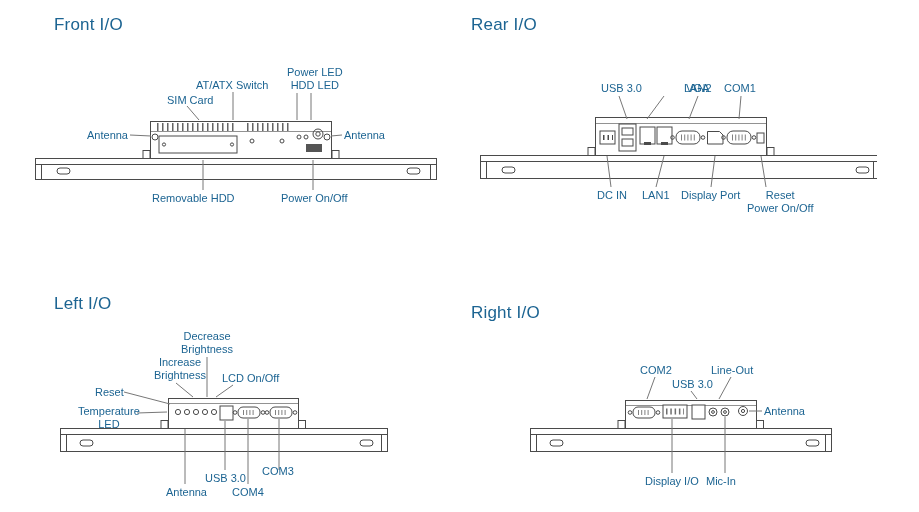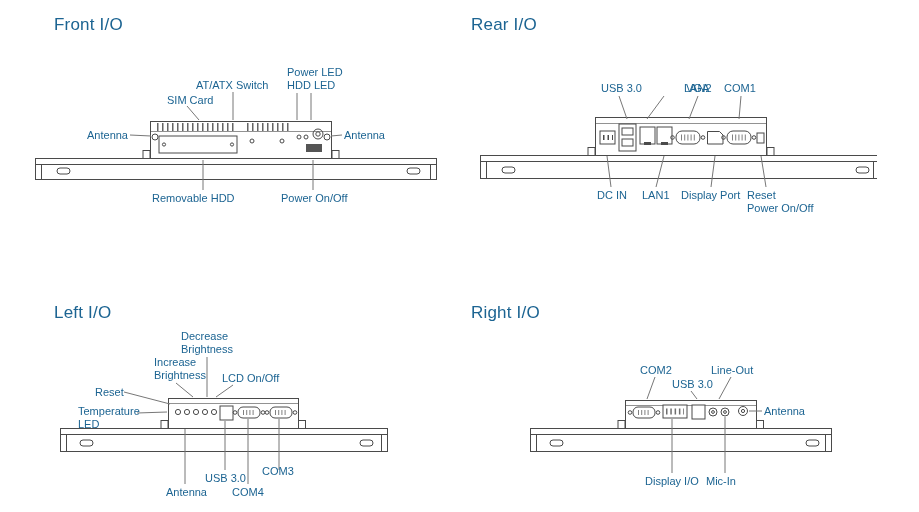--- a/index.html
+++ b/index.html
@@ -19,20 +19,21 @@
     color: var(--accent, #1c6492);
     letter-spacing: 0.2px;
     white-space: nowrap;
   }
   .label {
     position: absolute;
     font-size: 11px;
     line-height: 13px;
     color: var(--accent, #1c6492);
     white-space: pre-line;
+    text-align: center;
   }
 </style>
 </head>
 <body>
 
 <div class="canvas">
 
   <svg class="scene" width="919" height="512" viewBox="0 0 919 512" fill="none" stroke="#4a4a4a" stroke-width="1">
 
     <g>
@@ -182,21 +183,21 @@
       <line x1="691" y1="391" x2="697" y2="399"></line>
       <line x1="731" y1="377" x2="719" y2="399"></line>
       <line x1="762" y1="411" x2="749" y2="411"></line>
       <line x1="672" y1="419" x2="672" y2="473"></line>
       <line x1="725" y1="417" x2="725" y2="473"></line>
     </g>
   </svg>
 
   <div class="quad-title" style="left:54px;top:15px">Front I/O</div>
   <div class="quad-title" style="left:471px;top:15px">Rear I/O</div>
-  <div class="quad-title" style="left:54px;top:303px">Left I/O</div>
+  <div class="quad-title" style="left:54px;top:294px">Left I/O</div>
   <div class="quad-title" style="left:471px;top:303px">Right I/O</div>
 
   <div class="label" style="left:196px;top:79px">AT/ATX Switch</div>
   <div class="label" style="left:287px;top:66px">Power LED
 HDD LED</div>
   <div class="label" style="left:167px;top:94px">SIM Card</div>
   <div class="label" style="left:87px;top:129px">Antenna</div>
   <div class="label" style="left:344px;top:129px">Antenna</div>
   <div class="label" style="left:152px;top:192px">Removable HDD</div>
   <div class="label" style="left:281px;top:192px">Power On/Off</div>

